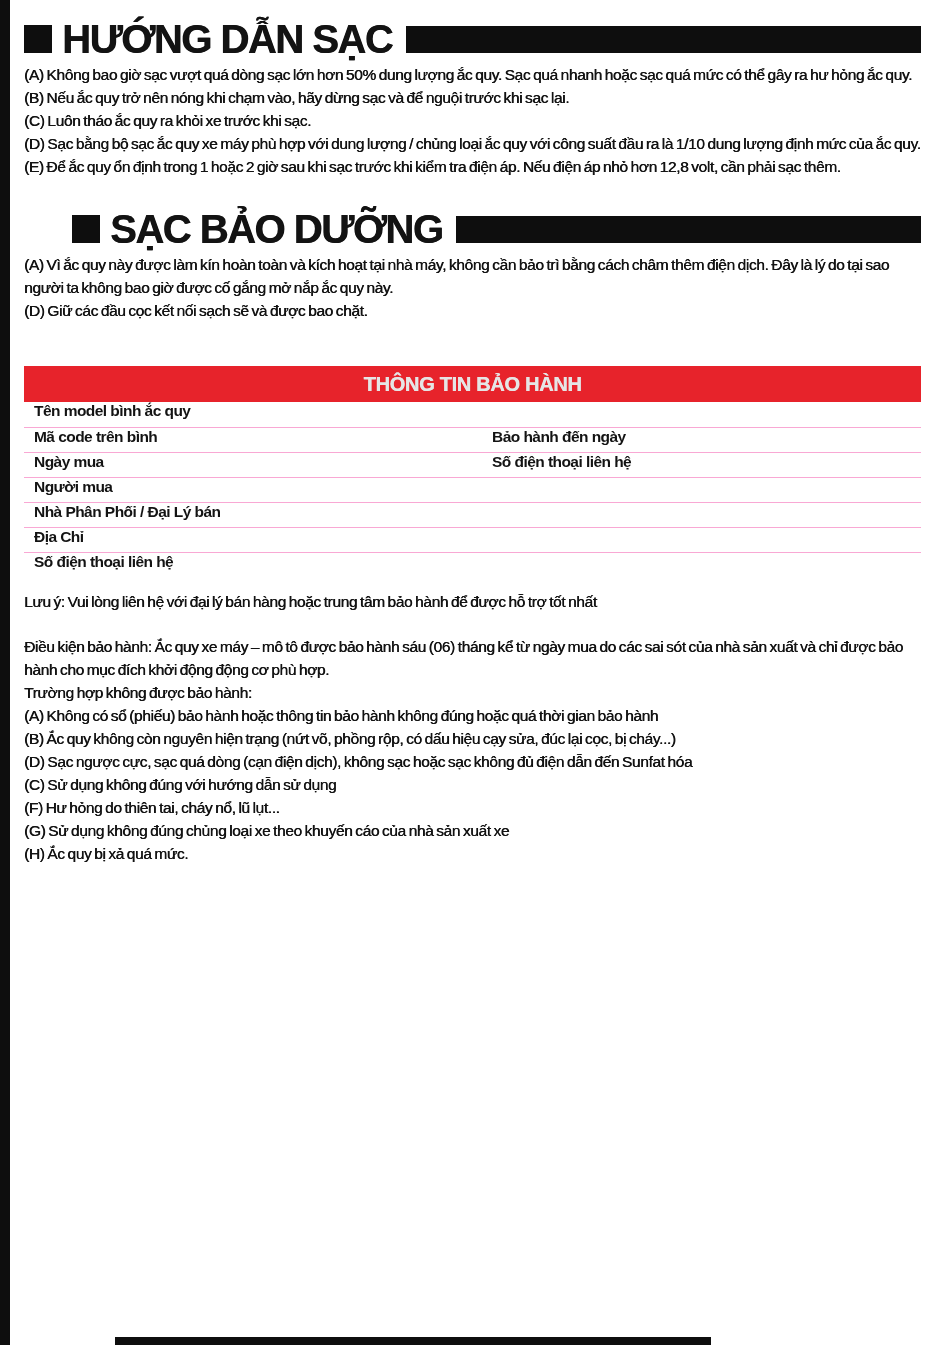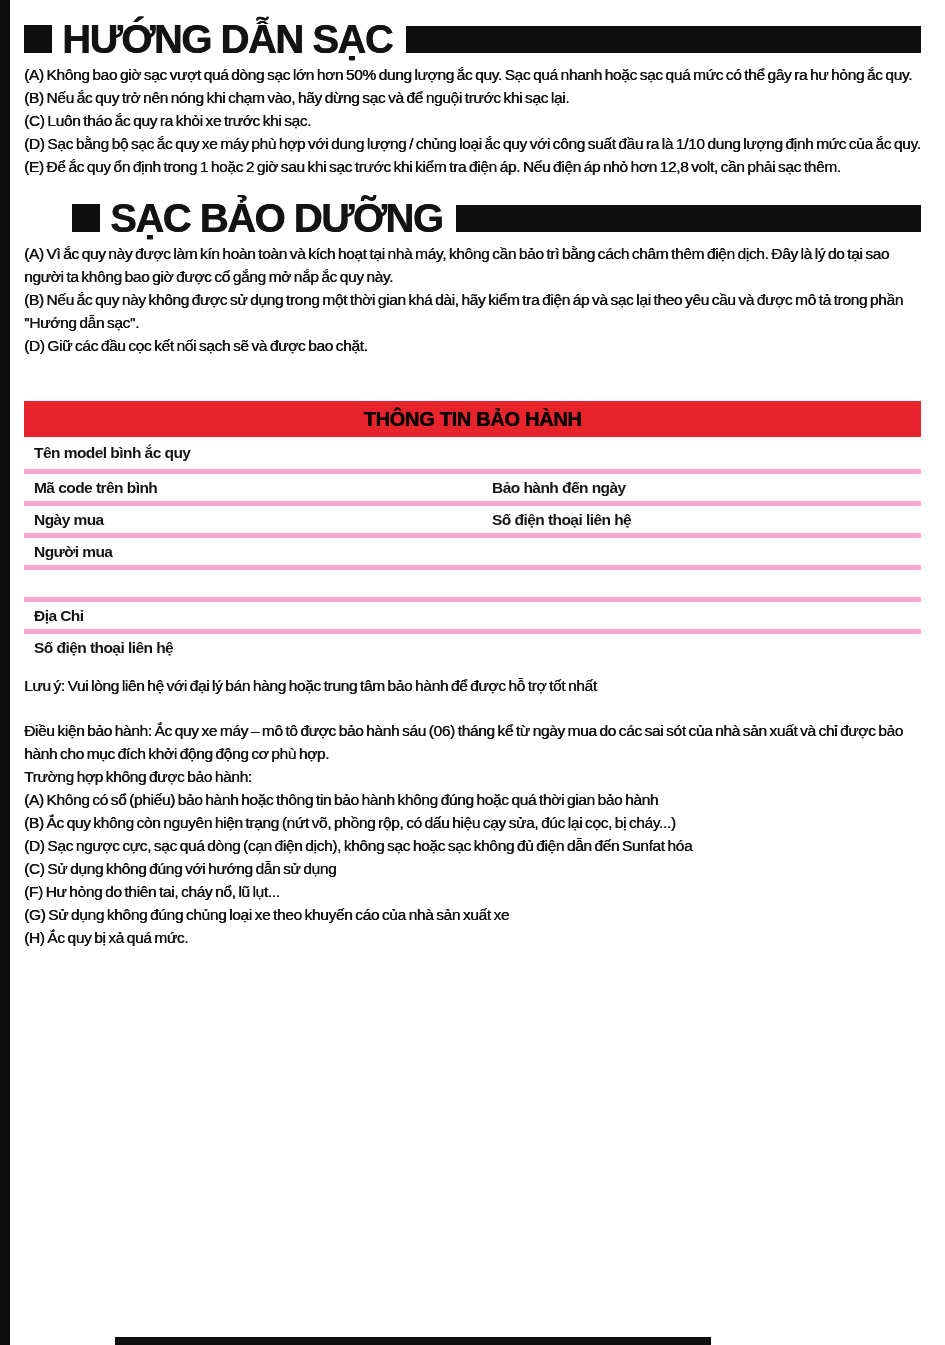--- a/index.html
+++ b/index.html
@@ -9,46 +9,46 @@
     width:945px; height:1345px; position:relative; overflow:hidden;
     background:var(--paper); color:var(--ink);
     font-family:"Liberation Sans", sans-serif;
   }
   .edge-bar { position:absolute; left:0; top:0; width:10px; height:1345px; background:#0e0e0e; }
   .bottom-bar { position:absolute; left:115px; bottom:0; width:596px; height:8px; background:#0e0e0e; }
 
   .content { position:absolute; left:24px; top:0; width:897px; }
 
   .sec-header { display:flex; align-items:center; height:38px; margin-top:20px; }
-  .sec-header.second { margin-top:21px;padding-left:48px; }
+  .sec-header.second { margin-top:32px;padding-left:48px; }
   .sec-square { flex:0 0 auto; width:28px; height:28px; background:#0e0e0e; }
   .sec-title {
     margin:0 14px 0 10px; white-space:nowrap;
     font-size:40px; font-weight:700; letter-spacing:-1.5px; line-height:1;
     text-shadow:0.6px 0 0 currentColor;
     text-align:right;
   }
   .sec-bar { flex:1 1 auto; height:27px; background:#0e0e0e; }
 
   .para-list { margin-top:5px; }
   .para {
     margin:0; font-size:15.5px; line-height:23px;
     letter-spacing:-0.35px; word-spacing:-1.2px;
     text-shadow:0.4px 0 0 currentColor;
   }
 
   .wtable { margin-top:44px; }
   .wt-head {
-    height:36px; background:var(--red); color:#000000;
+    height:36px; background:var(--red); color:#e5e5e5;
     display:flex; align-items:center; justify-content:center;
     font-size:20px; font-weight:700; letter-spacing:-0.3px;
     text-shadow:0.4px 0 0 currentColor;
   }
-  .wrow { display:flex; align-items:center; height:32px; }
-  .wrow + .wrow { border-top:5px solid #f9a8d4; }
+  .wrow { display:flex; align-items:flex-start; height:25px; }
+  .wrow + .wrow { border-top:1px solid #f9a8d4; }
   .cell { display:flex; align-items:center; }
   .cell.label {
     padding-left:10px; font-weight:700; font-size:15.5px;
     letter-spacing:-0.55px; white-space:nowrap;
   }
   .lab1 { flex:0 0 224px; }
   .val1 { flex:0 0 227px; }
   .lab2 { flex:0 0 213px; }
   .valfill { flex:1 1 auto; }
   .vdiv { flex:0 0 3.5px; background:#141414; }
@@ -77,21 +77,20 @@
     <p class="para">(E) Để ắc quy ổn định trong 1 hoặc 2 giờ sau khi sạc trước khi kiểm tra điện áp. Nếu điện áp nhỏ hơn 12,8 volt, cần phải sạc thêm.</p>
   </div>
 
   <div class="sec-header second">
     <div class="sec-square"></div>
     <h1 class="sec-title">SẠC BẢO DƯỠNG</h1>
     <div class="sec-bar"></div>
   </div>
   <div class="para-list">
     <p class="para">(A) Vì ắc quy này được làm kín hoàn toàn và kích hoạt tại nhà máy, không cần bảo trì bằng cách châm thêm điện dịch. Đây là lý do tại sao người ta không bao giờ được cố gắng mở nắp ắc quy này.</p>
-    <p class="para">(B) Nếu ắc quy này không được sử dụng trong một thời gian khá dài, hãy kiểm tra điện áp và sạc lại theo yêu cầu và được mô tả trong phần ''Hướng dẫn sạc''.</p>
     <p class="para">(D) Giữ các đầu cọc kết nối sạch sẽ và được bao chặt.</p>
   </div>
 
   <div class="wtable">
     <div class="wt-head">THÔNG TIN BẢO HÀNH</div>
 
     <div class="wrow">
       <div class="cell label lab1">Tên model bình ắc quy</div>
       <div class="vdiv"></div>
       <div class="cell valfill"></div>
@@ -117,20 +116,21 @@
       <div class="cell valfill"></div>
     </div>
 
     <div class="wrow">
       <div class="cell label lab1">Người mua</div>
       <div class="vdiv"></div>
       <div class="cell valfill"></div>
     </div>
 
     <div class="wrow">
+      <div class="cell label lab1">Nhà Phân Phối / Đại Lý bán</div>
       <div class="vdiv"></div>
       <div class="cell valfill"></div>
     </div>
 
     <div class="wrow">
       <div class="cell label lab1">Địa Chỉ</div>
       <div class="vdiv"></div>
       <div class="cell valfill"></div>
     </div>
 

